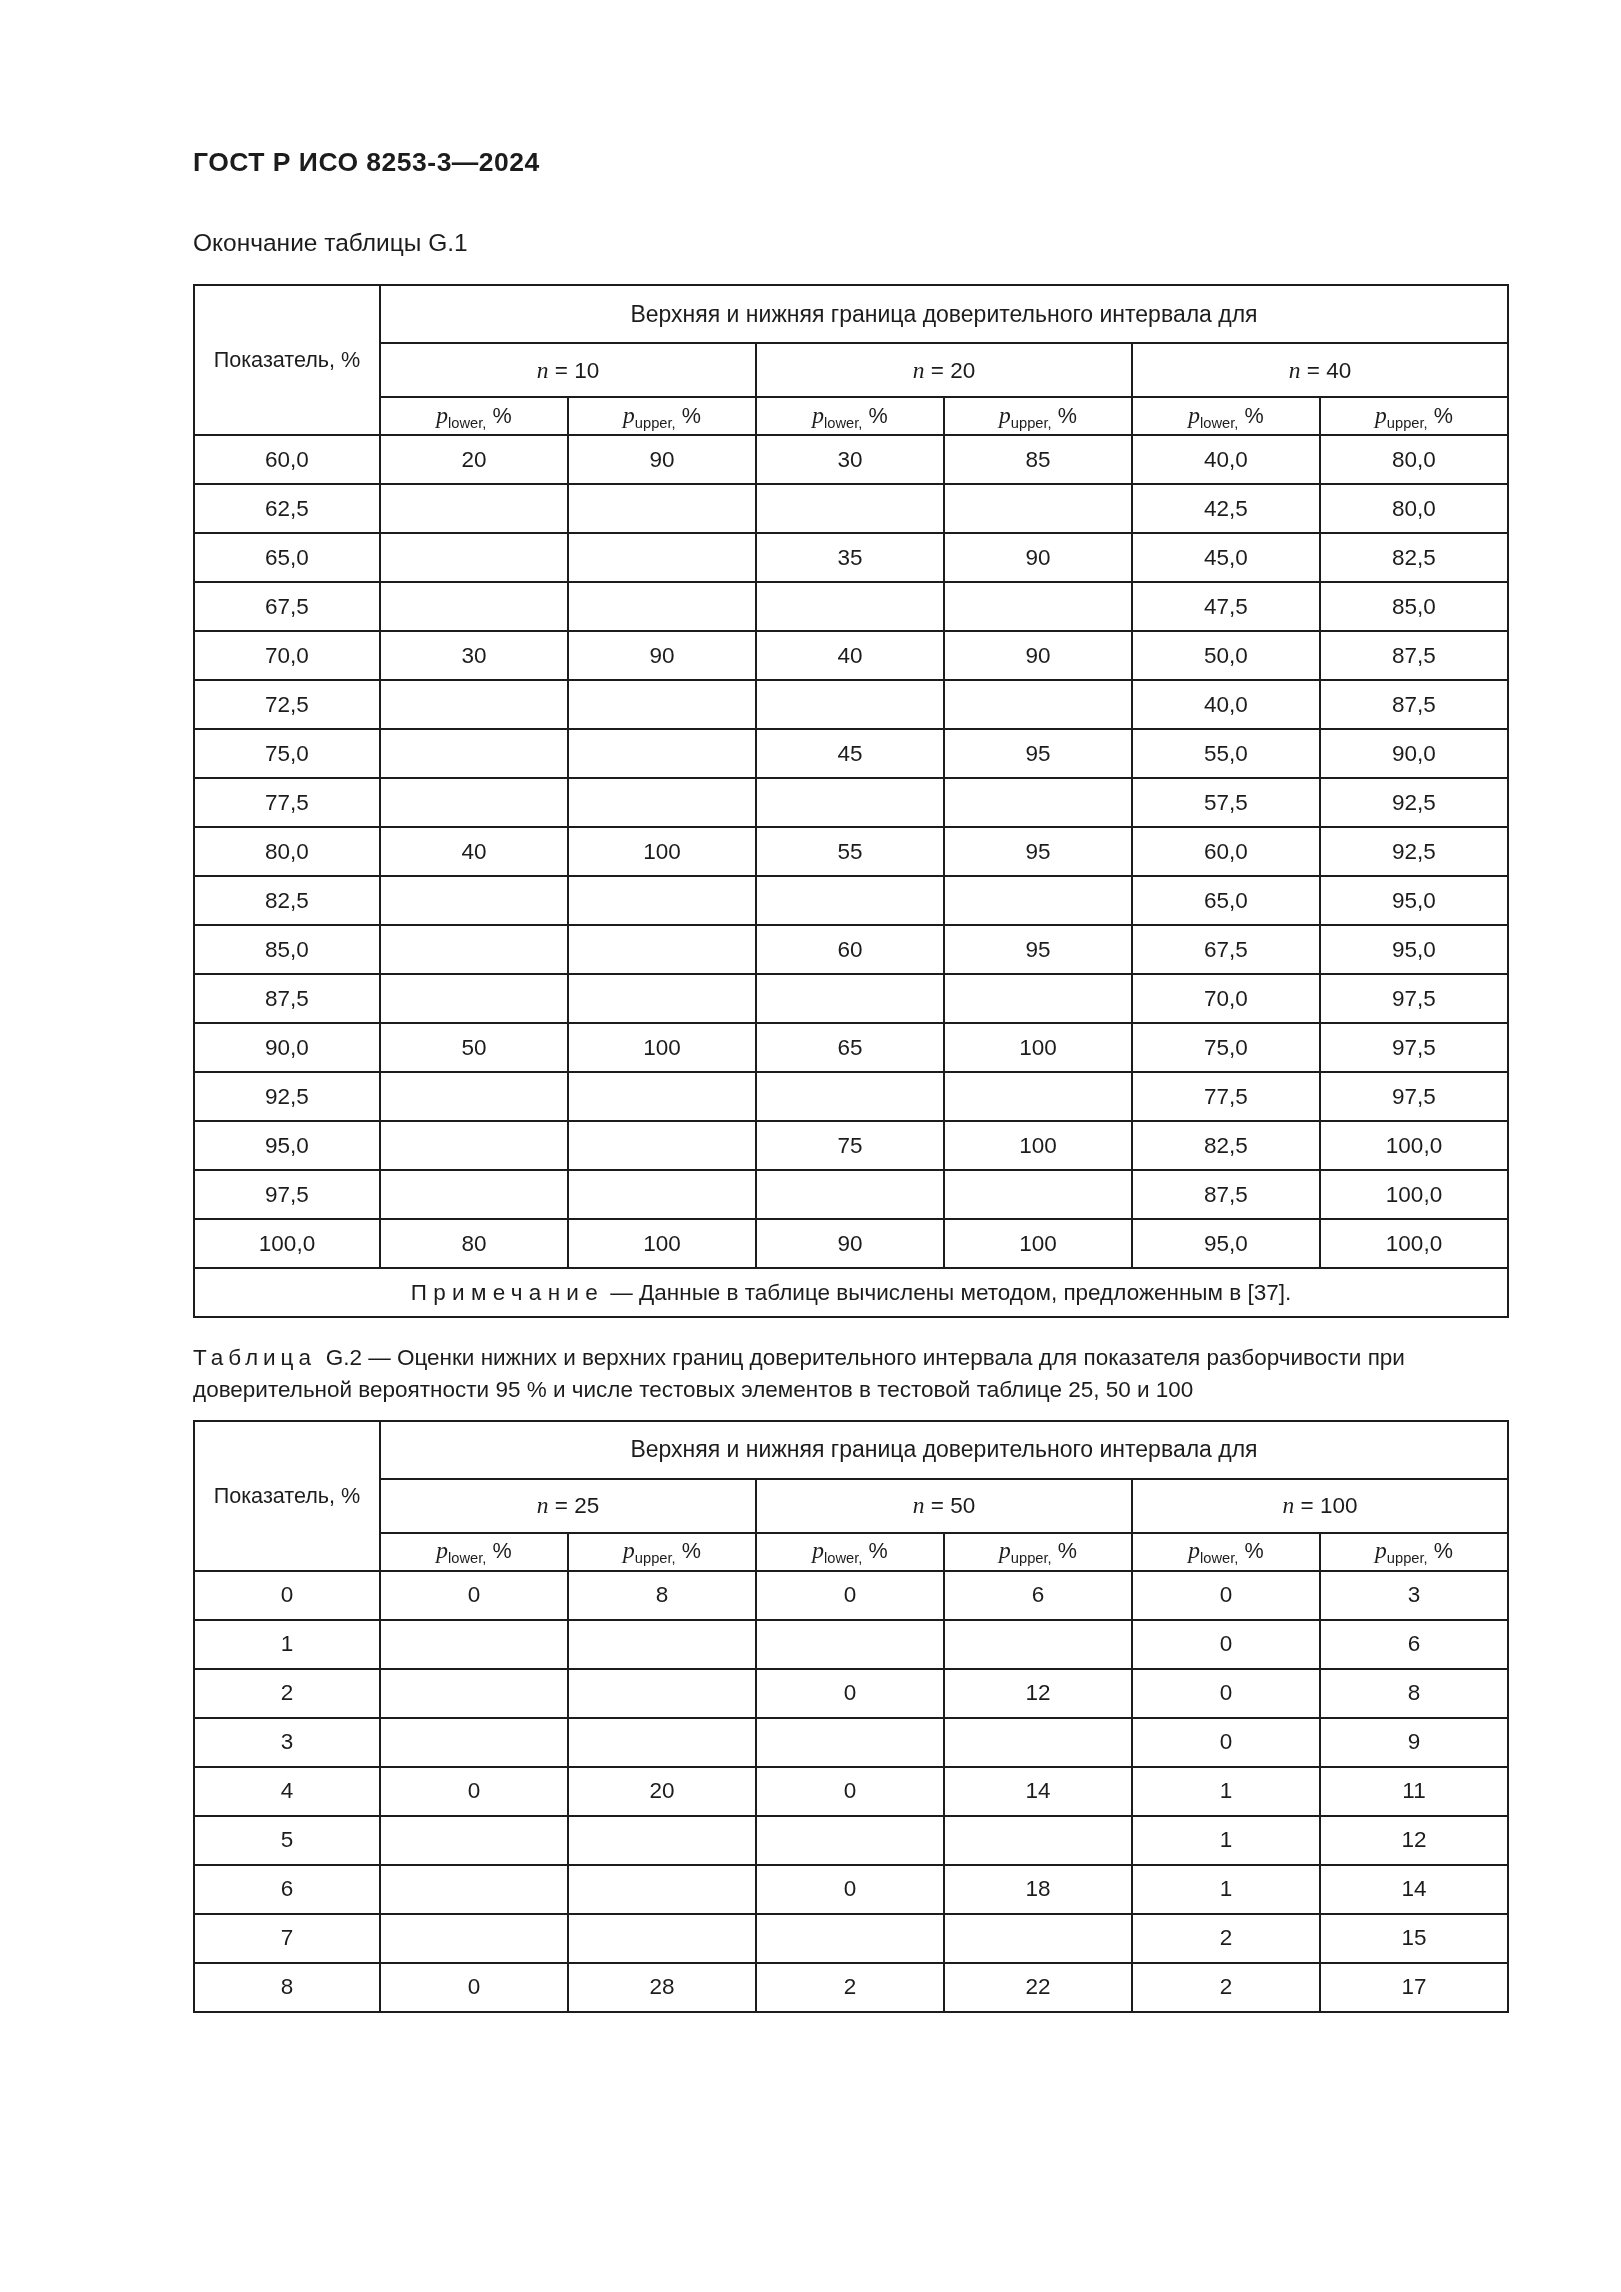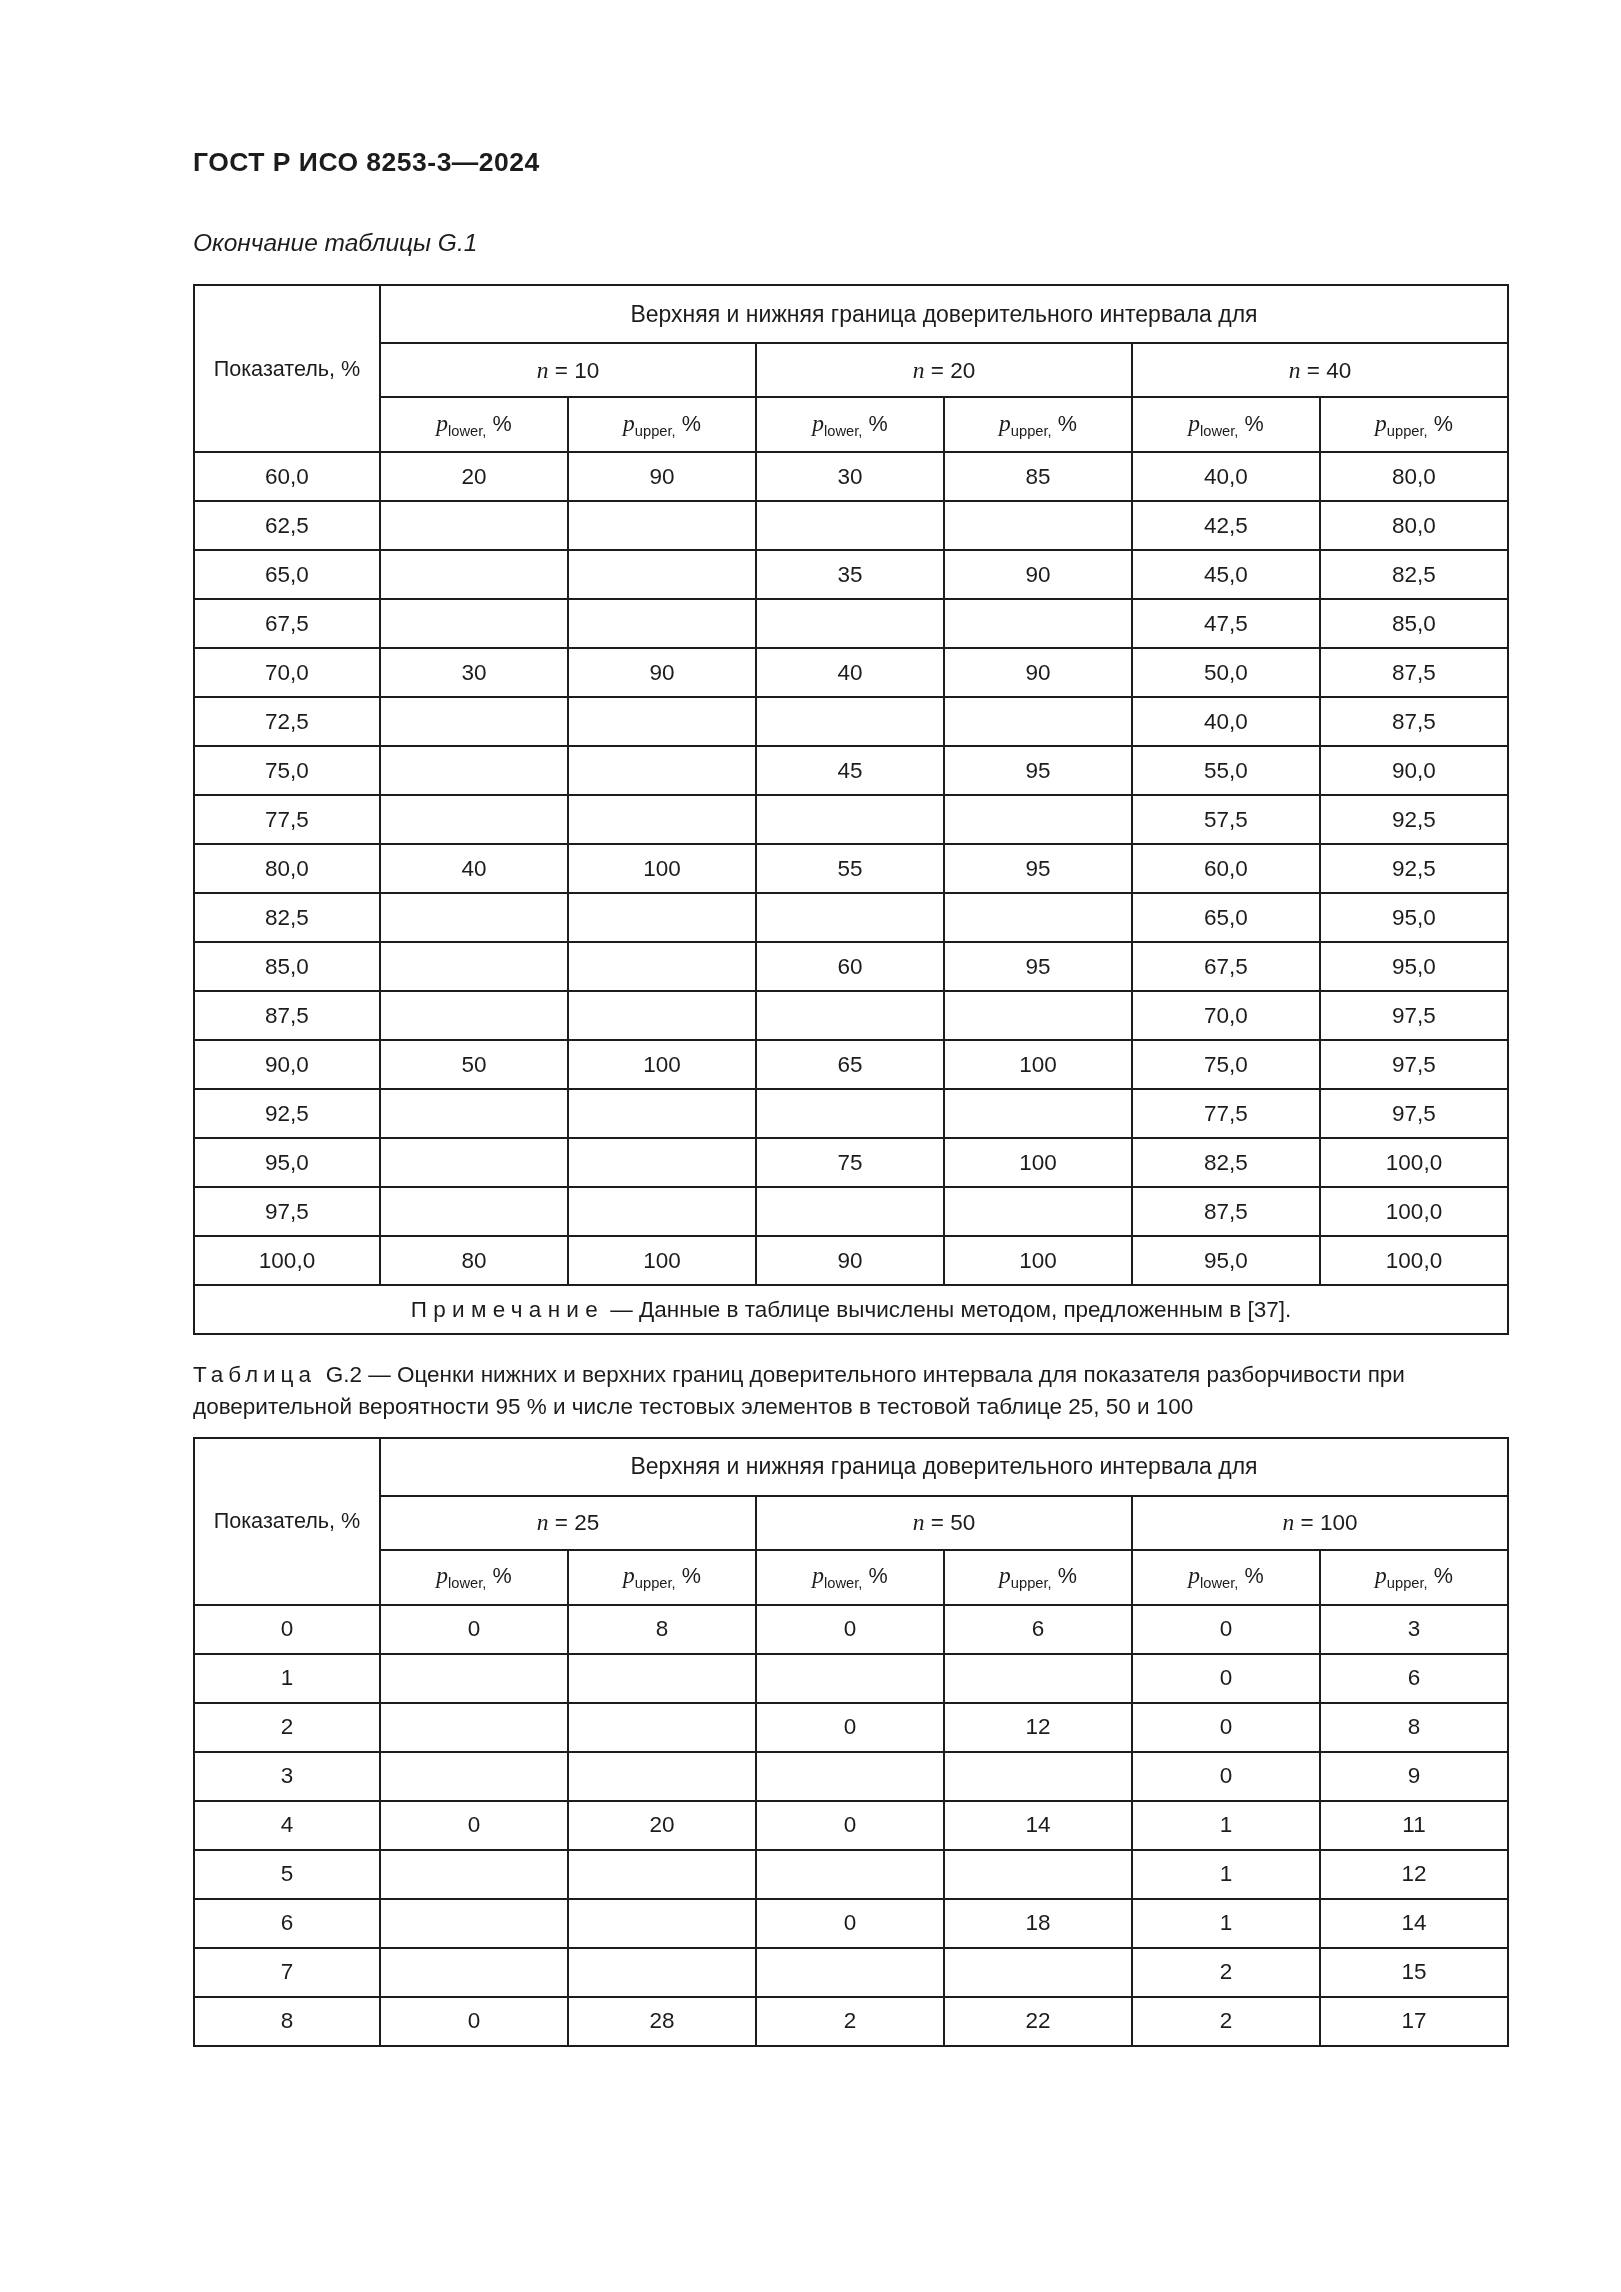--- a/index.html
+++ b/index.html
@@ -17,21 +17,20 @@
     width: 1508px;
   }
   .doc-code {
     font-size: 26.5px;
     font-weight: bold;
     letter-spacing: 0.5px;
   }
   .continuation {
     margin-top: 51px;
     font-size: 24.5px;
-    font-style: italic;
   }
   table.gost {
     margin-top: 27.4px;
     border-collapse: collapse;
     table-layout: fixed;
     width: 1315px;
     border: 2.9px solid #1c1c1c;
   }
   table.gost th, table.gost td {
     border: 2px solid #1c1c1c;
@@ -50,21 +49,21 @@
     height: 58px;
     font-size: 23px;
     border-bottom: 2.9px solid #1c1c1c;
   }
   th.grp {
     height: 54px;
     font-size: 22.5px;
     border-bottom: 2.9px solid #1c1c1c;
   }
   th.sub {
-    height: 55px;
+    height: 38px;
     font-size: 21.6px;
     border-bottom: 5.9px double #1c1c1c;
   }
   th.sub sub { font-size: 14.7px; }
   th.sub i, th.grp i { font-style: italic; font-family: "Liberation Serif", "DejaVu Serif", serif; font-size: 23.5px; }
   .gb { border-left: 2.9px solid #1c1c1c !important; }
   table.gost tbody td {
     height: 49px;
     font-size: 22.5px;
   }

